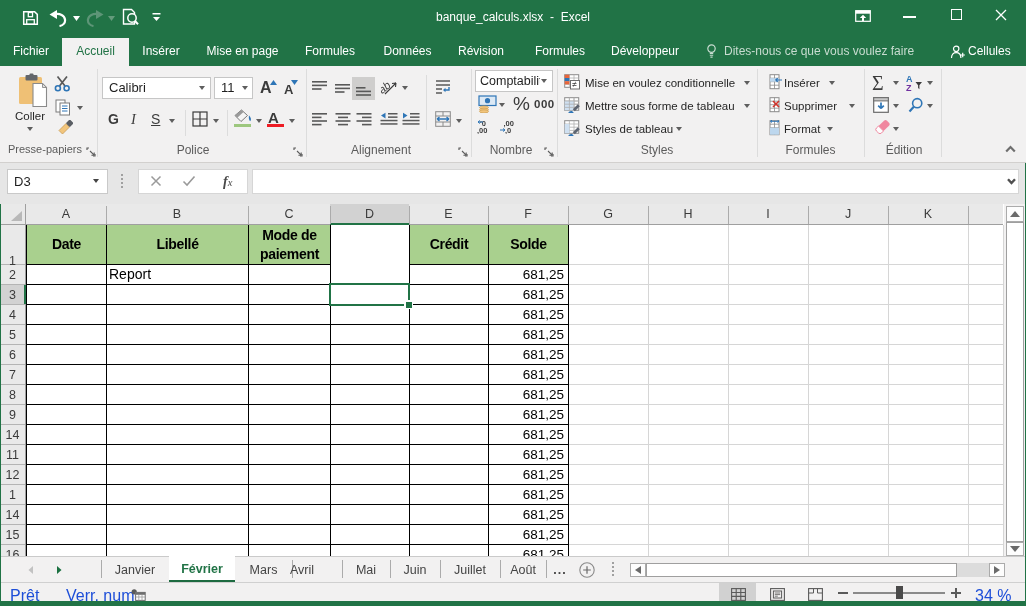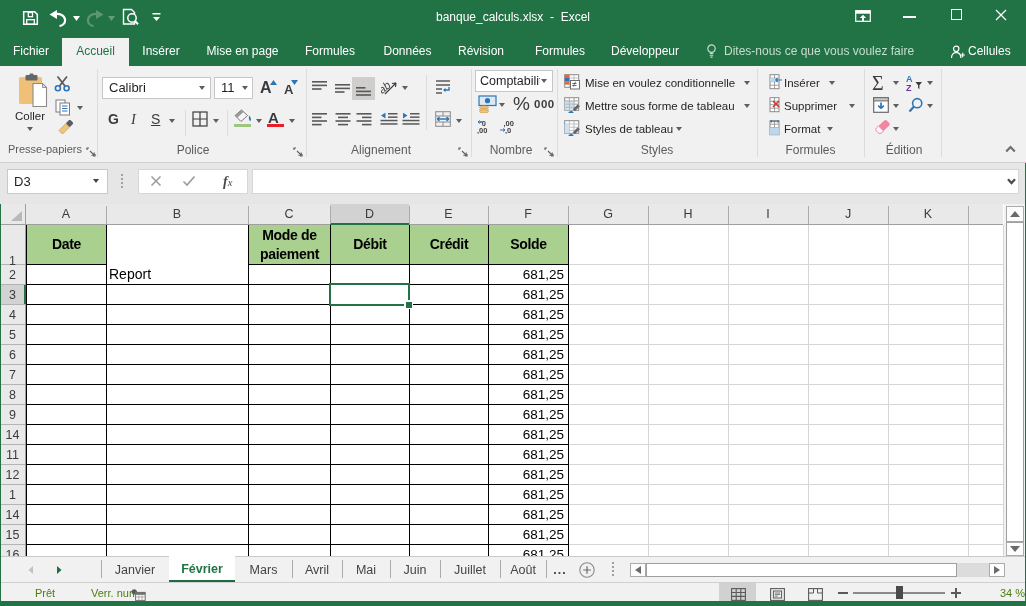--- a/index.html
+++ b/index.html
@@ -17,21 +17,21 @@
   .vsep{position:absolute;width:1px;background:#d0d0d0;}
   #fbar{left:0;top:163px;width:1026px;height:41px;background:#e6e6e6;}
   #grid{left:0;top:204px;width:1026px;height:352px;background:#fff;overflow:hidden;}
   .gl-v{position:absolute;width:1px;background:#d6d6d6;}
   .gl-h{position:absolute;height:1px;background:#d6d6d6;}
   .cell{position:absolute;box-sizing:border-box;border:1px solid #000;border-top:none;font-size:14px;color:#000;background:#fff;}
   .hcell{background:#a9d08e;font-weight:bold;text-align:center;font-size:14px;letter-spacing:-0.3px;}
   #sheetbar{left:0;top:556px;width:1026px;height:26px;background:#f2f1f1;border-top:1px solid #cacaca;box-sizing:border-box;}
   .stab{position:absolute;top:1px;height:24px;line-height:25px;font-size:12.5px;color:#444;text-align:center;}
   .stabsep{position:absolute;top:3px;width:1px;height:18px;background:#ababab;}
-  .sbtxt{position:absolute;font-size:11px;color:#4d7c0f;white-space:nowrap;margin-left:25px;}
+  .sbtxt{position:absolute;font-size:16px;color:#1d4ed8;white-space:nowrap;}
 </style></head>
 <body>
 <div id="app">
 
 <div class="abs" id="titlebar">
 <svg class="abs" style="left:22px;top:10px" width="17" height="16" viewBox="0 0 17 16">
 <path d="M1.7 1.7 H12.6 L15.3 4.4 V14.3 H1.7 Z" fill="none" stroke="#fff" stroke-width="1.5"></path>
 <rect x="6.3" y="2.5" width="4.2" height="4.2" fill="none" stroke="#fff" stroke-width="1.3"></rect>
 <rect x="4.7" y="9.7" width="7.6" height="4.6" fill="none" stroke="#fff" stroke-width="1.3"></rect>
 </svg>
@@ -444,22 +444,22 @@
 <div class="gl-h" style="left:569px;top:180px;width:434px;"></div>
 <div class="gl-h" style="left:569px;top:200px;width:434px;"></div>
 <div class="gl-h" style="left:569px;top:220px;width:434px;"></div>
 <div class="gl-h" style="left:569px;top:240px;width:434px;"></div>
 <div class="gl-h" style="left:569px;top:260px;width:434px;"></div>
 <div class="gl-h" style="left:569px;top:280px;width:434px;"></div>
 <div class="gl-h" style="left:569px;top:300px;width:434px;"></div>
 <div class="gl-h" style="left:569px;top:320px;width:434px;"></div>
 <div class="gl-h" style="left:569px;top:340px;width:434px;"></div>
 <div class="cell hcell" style="left:26px;top:21px;width:81px;height:40px;line-height:39px;border-top:none;">Date</div>
+<div class="cell hcell" style="left:106px;top:21px;width:143px;height:40px;line-height:39px;border-top:none;">Libellé</div>
 <div class="cell hcell" style="left:248px;top:21px;width:83px;height:40px;padding-top:0.5px;line-height:19.5px;border-top:none;">Mode de<br>paiement</div>
-<div class="cell hcell" style="left:330px;top:21px;width:80px;height:40px;line-height:39px;border-top:none;">Débit</div>
 <div class="cell hcell" style="left:409px;top:21px;width:80px;height:40px;line-height:39px;border-top:none;">Crédit</div>
 <div class="cell hcell" style="left:488px;top:21px;width:81px;height:40px;line-height:39px;border-top:none;">Solde</div>
 <div class="cell" style="left:26px;top:61px;width:81px;height:20px;"></div>
 <div class="cell" style="left:106px;top:61px;width:143px;height:20px;padding-left:2px;line-height:18px;">Report</div>
 <div class="cell" style="left:248px;top:61px;width:83px;height:20px;"></div>
 <div class="cell" style="left:330px;top:61px;width:80px;height:20px;"></div>
 <div class="cell" style="left:409px;top:61px;width:80px;height:20px;"></div>
 <div class="cell" style="left:488px;top:61px;width:81px;height:20px;text-align:right;padding-right:4px;line-height:20.5px;font-size:13.5px;">681,25</div>
 <div class="cell" style="left:26px;top:81px;width:81px;height:20px;"></div>
 <div class="cell" style="left:106px;top:81px;width:143px;height:20px;"></div>
@@ -564,21 +564,21 @@
         <path d="M5 0 L0.5 4 L5 8 Z" fill="#c2c2c2"></path>
       </svg>
 <svg class="abs" style="left:57px;top:9px" width="5" height="8" viewBox="0 0 5 8">
         <path d="M0 0 L4.5 4 L0 8 Z" fill="#1a7040"></path>
       </svg>
 <div class="stabsep" style="left:101px;"></div>
 <div class="stab" style="left:101px;width:68px;">Janvier</div>
 <div class="stabsep" style="left:169px;"></div>
 <div class="stab" style="left:235px;width:57px;">Mars</div>
 <div class="stabsep" style="left:292px;"></div>
-<div class="stab" style="left:292px;width:50px;">Avril</div>
+<div class="stab" style="left:277px;width:50px;">Avril</div>
 <div class="stabsep" style="left:342px;"></div>
 <div class="stab" style="left:342px;width:48px;">Mai</div>
 <div class="stabsep" style="left:390px;"></div>
 <div class="stab" style="left:390px;width:50px;">Juin</div>
 <div class="stabsep" style="left:440px;"></div>
 <div class="stab" style="left:440px;width:60px;">Juillet</div>
 <div class="stabsep" style="left:500px;"></div>
 <div class="stab" style="left:500px;width:46px;">Août</div>
 <div class="stabsep" style="left:546px;"></div>
 <div class="abs" style="left:169px;top:-1px;width:66px;height:24px;background:#fff;border-bottom:2px solid #1e6b41;color:#217346;font-weight:bold;font-size:12.5px;text-align:center;line-height:26px;">Février</div>

